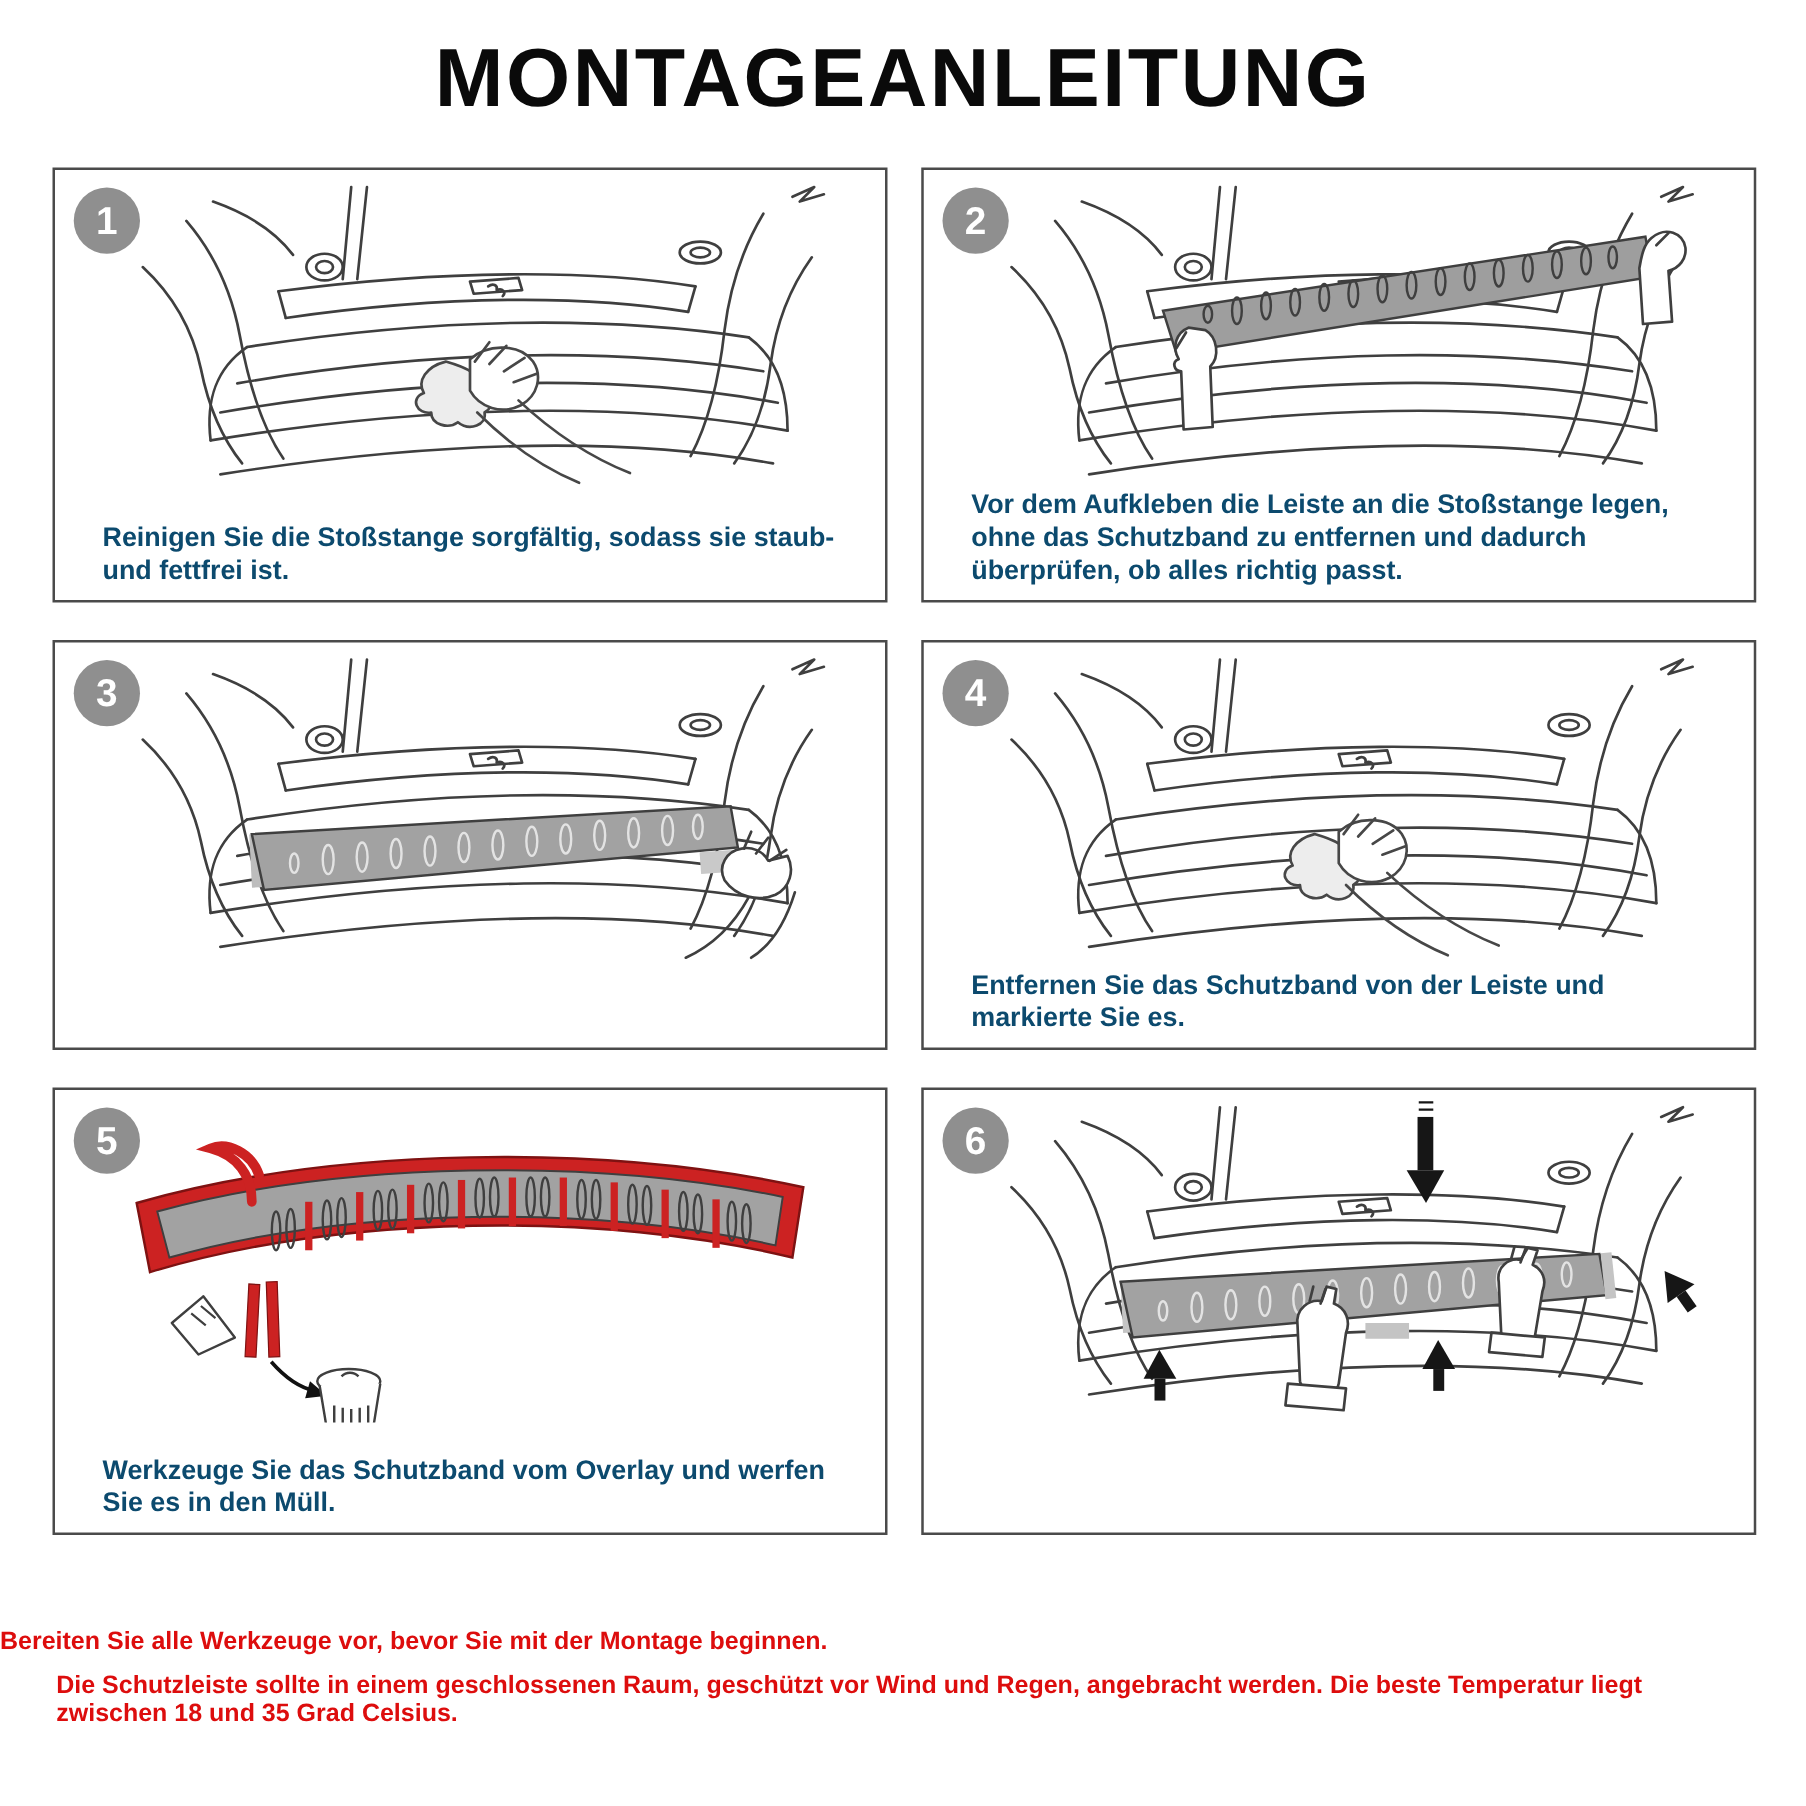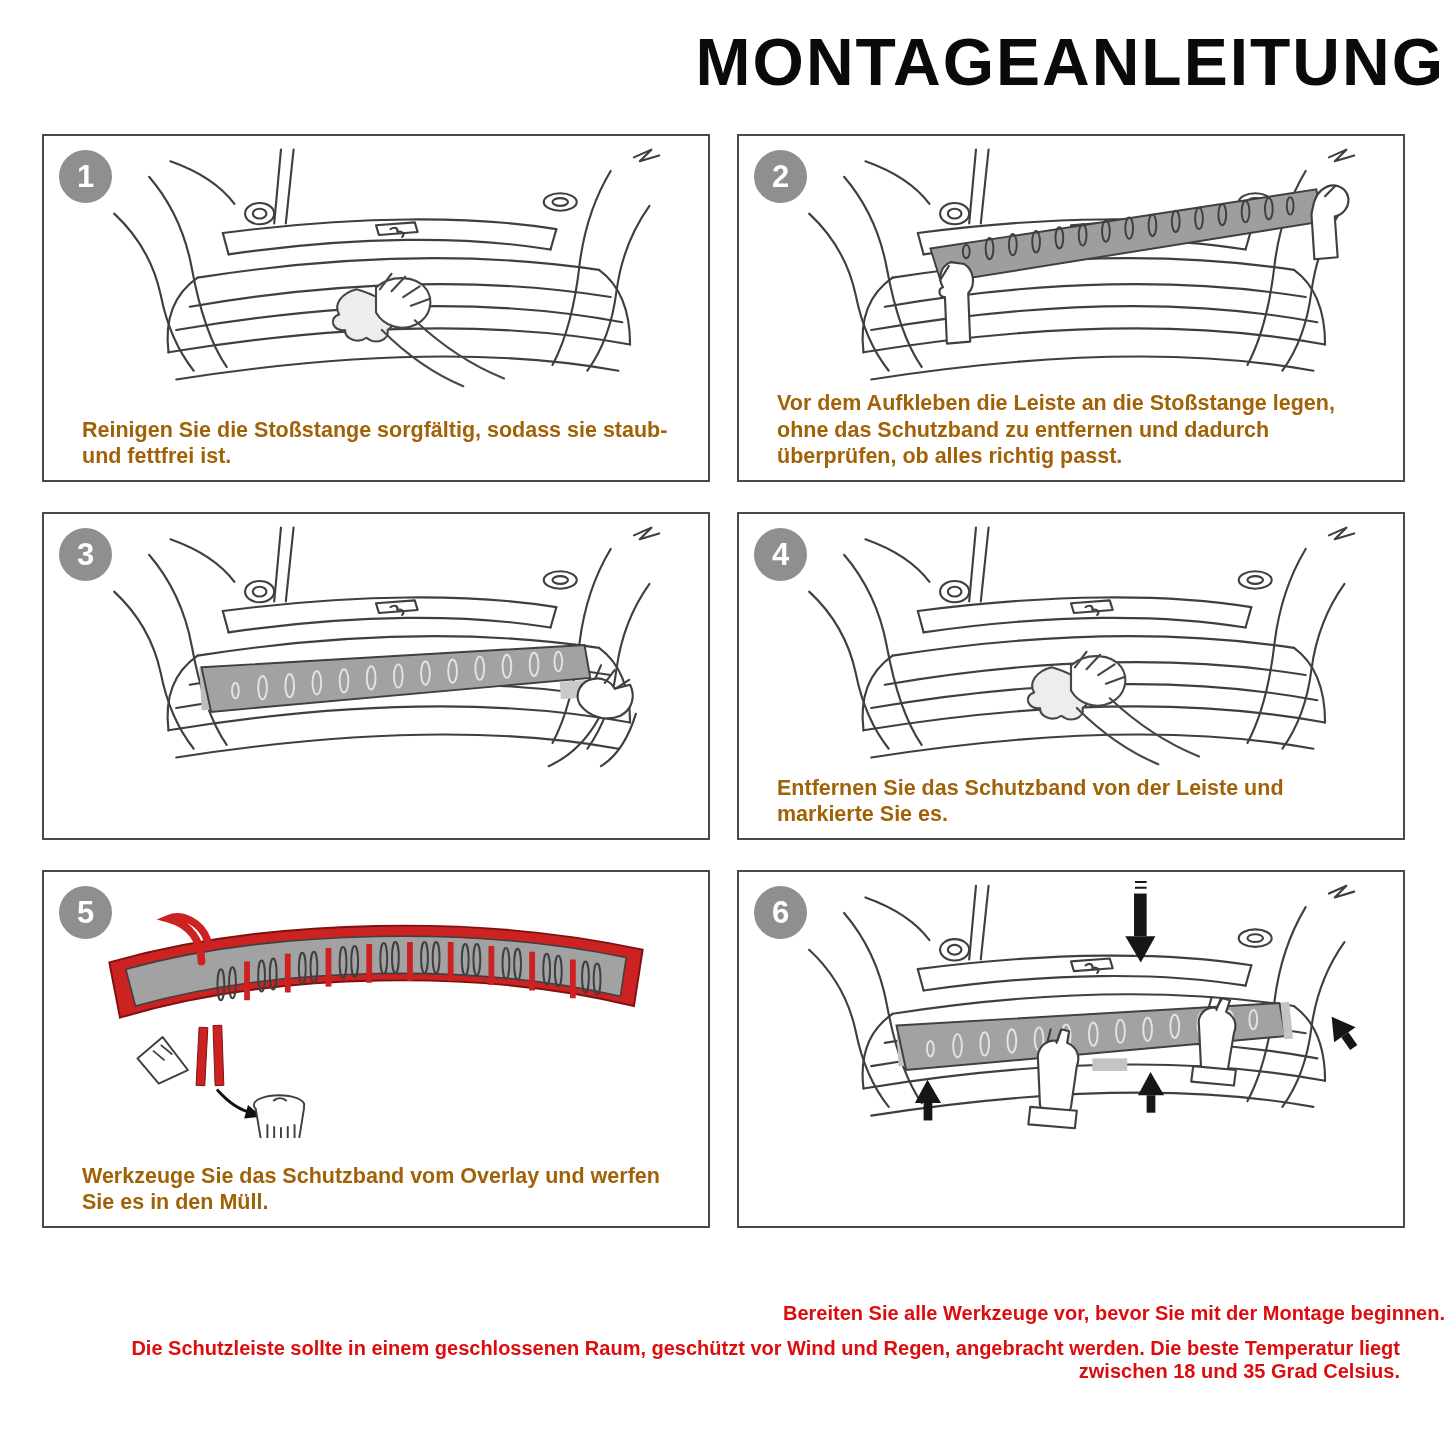--- a/index.html
+++ b/index.html
@@ -1,28 +1,28 @@
 <!DOCTYPE html>
 <html><head>
 <meta charset="utf-8">
 <style>
   html,body{margin:0;padding:0;width:1445px;height:1445px;background:#ffffff;
     font-family:"Liberation Sans",sans-serif;color:#111;}
-  .title{margin:24px 0 0;text-align:right;font-size:66px;font-weight:700;
+  .title{margin:24px 0 0;text-align:center;font-size:66px;font-weight:700;
     letter-spacing:2px;color:#0a0a0a;}
   .grid{margin:34px 40px 0 42px;display:grid;grid-template-columns:1fr 1fr;
     grid-template-rows:348px 328px 358px;column-gap:27px;row-gap:30px;}
   .panel{position:relative;border:2px solid #4a4a4a;background:#fff;overflow:hidden;}
   .badge{position:absolute;top:14px;left:15px;width:53px;height:53px;border-radius:50%;
     background:#8f8f8f;color:#fff;font-size:31px;font-weight:700;
     display:flex;align-items:center;justify-content:center;}
   .illus{position:absolute;top:4px;left:50%;transform:translateX(-50%);}
   .caption{position:absolute;left:38px;right:24px;bottom:10px;margin:0;
-    font-size:21.5px;font-weight:700;line-height:1.24;color:#a16207;}
-  .footer{margin-top:74px;text-align:right;color:#dd0d0d;font-weight:700;font-size:20px;}
+    font-size:21.5px;font-weight:700;line-height:1.24;color:#0c4a6e;}
+  .footer{margin-top:74px;text-align:left;color:#dd0d0d;font-weight:700;font-size:20px;}
   .footer p{margin:0 auto;}
   .footer .f2{margin-top:12px;max-width:1355px;}
   svg{display:block;}
 </style>
 </head>
 <body>
 
 <svg width="0" height="0" style="position:absolute" aria-hidden="true">
   <defs>
     <g id="car-rear" fill="none" stroke="#3f3f3f" stroke-width="2.2" stroke-linecap="round" stroke-linejoin="round">

